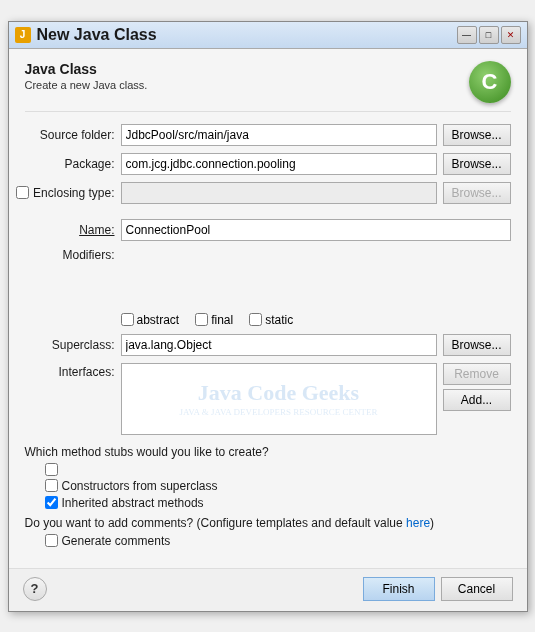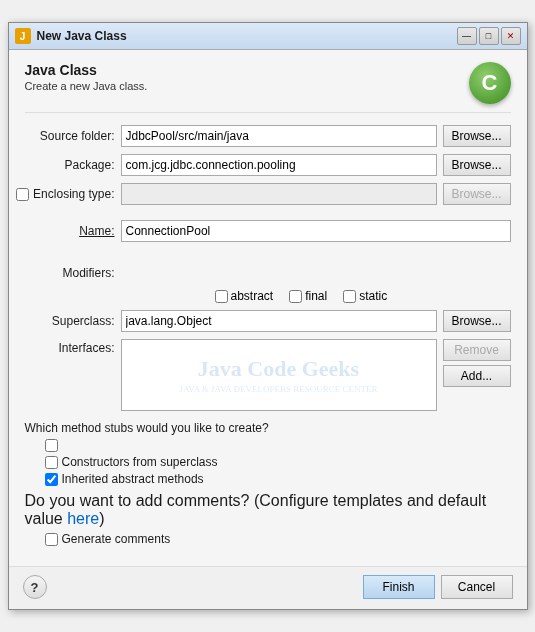--- a/index.html
+++ b/index.html
@@ -39,21 +39,21 @@
       background: #e8a000;
       border-radius: 2px;
       display: flex;
       align-items: center;
       justify-content: center;
       font-size: 10px;
       color: white;
       font-weight: bold;
     }
     .titlebar-title {
-      font-size: 12px;
+      font-size: 16px;
       font-weight: bold;
       color: #1a1a1a;
     }
     .titlebar-controls {
       display: flex;
       gap: 2px;
     }
     .titlebar-btn {
       width: 20px;
       height: 18px;
@@ -144,23 +144,24 @@
       font-size: 12px;
       font-family: inherit;
     }
     .browse-btn:disabled {
       color: #aaa;
       cursor: default;
     }
 
     .modifiers-section {
       display: flex;
-      flex-direction: row;
+      flex-direction: column;
       gap: 4px;
       margin-bottom: 7px;
+      justify-content: space-between;
     }
     .modifiers-row {
       display: flex;
       align-items: center;
       gap: 4px;
       margin-left: 96px;
       margin-top: 40px;
     }
     .radio-group {
       display: flex;
@@ -265,21 +266,21 @@
       margin-left: 20px;
       margin-bottom: 3px;
       font-size: 12px;
       color: #1a1a1a;
     }
 
     .comments-section {
       margin-bottom: 8px;
     }
     .comments-section p {
-      font-size: 16px;
+      font-size: 12px;
       color: #1a1a1a;
       margin-bottom: 4px;
     }
     .comments-section a {
       color: #0066cc;
       text-decoration: none;
     }
     .comments-item {
       display: flex;
       align-items: center;

